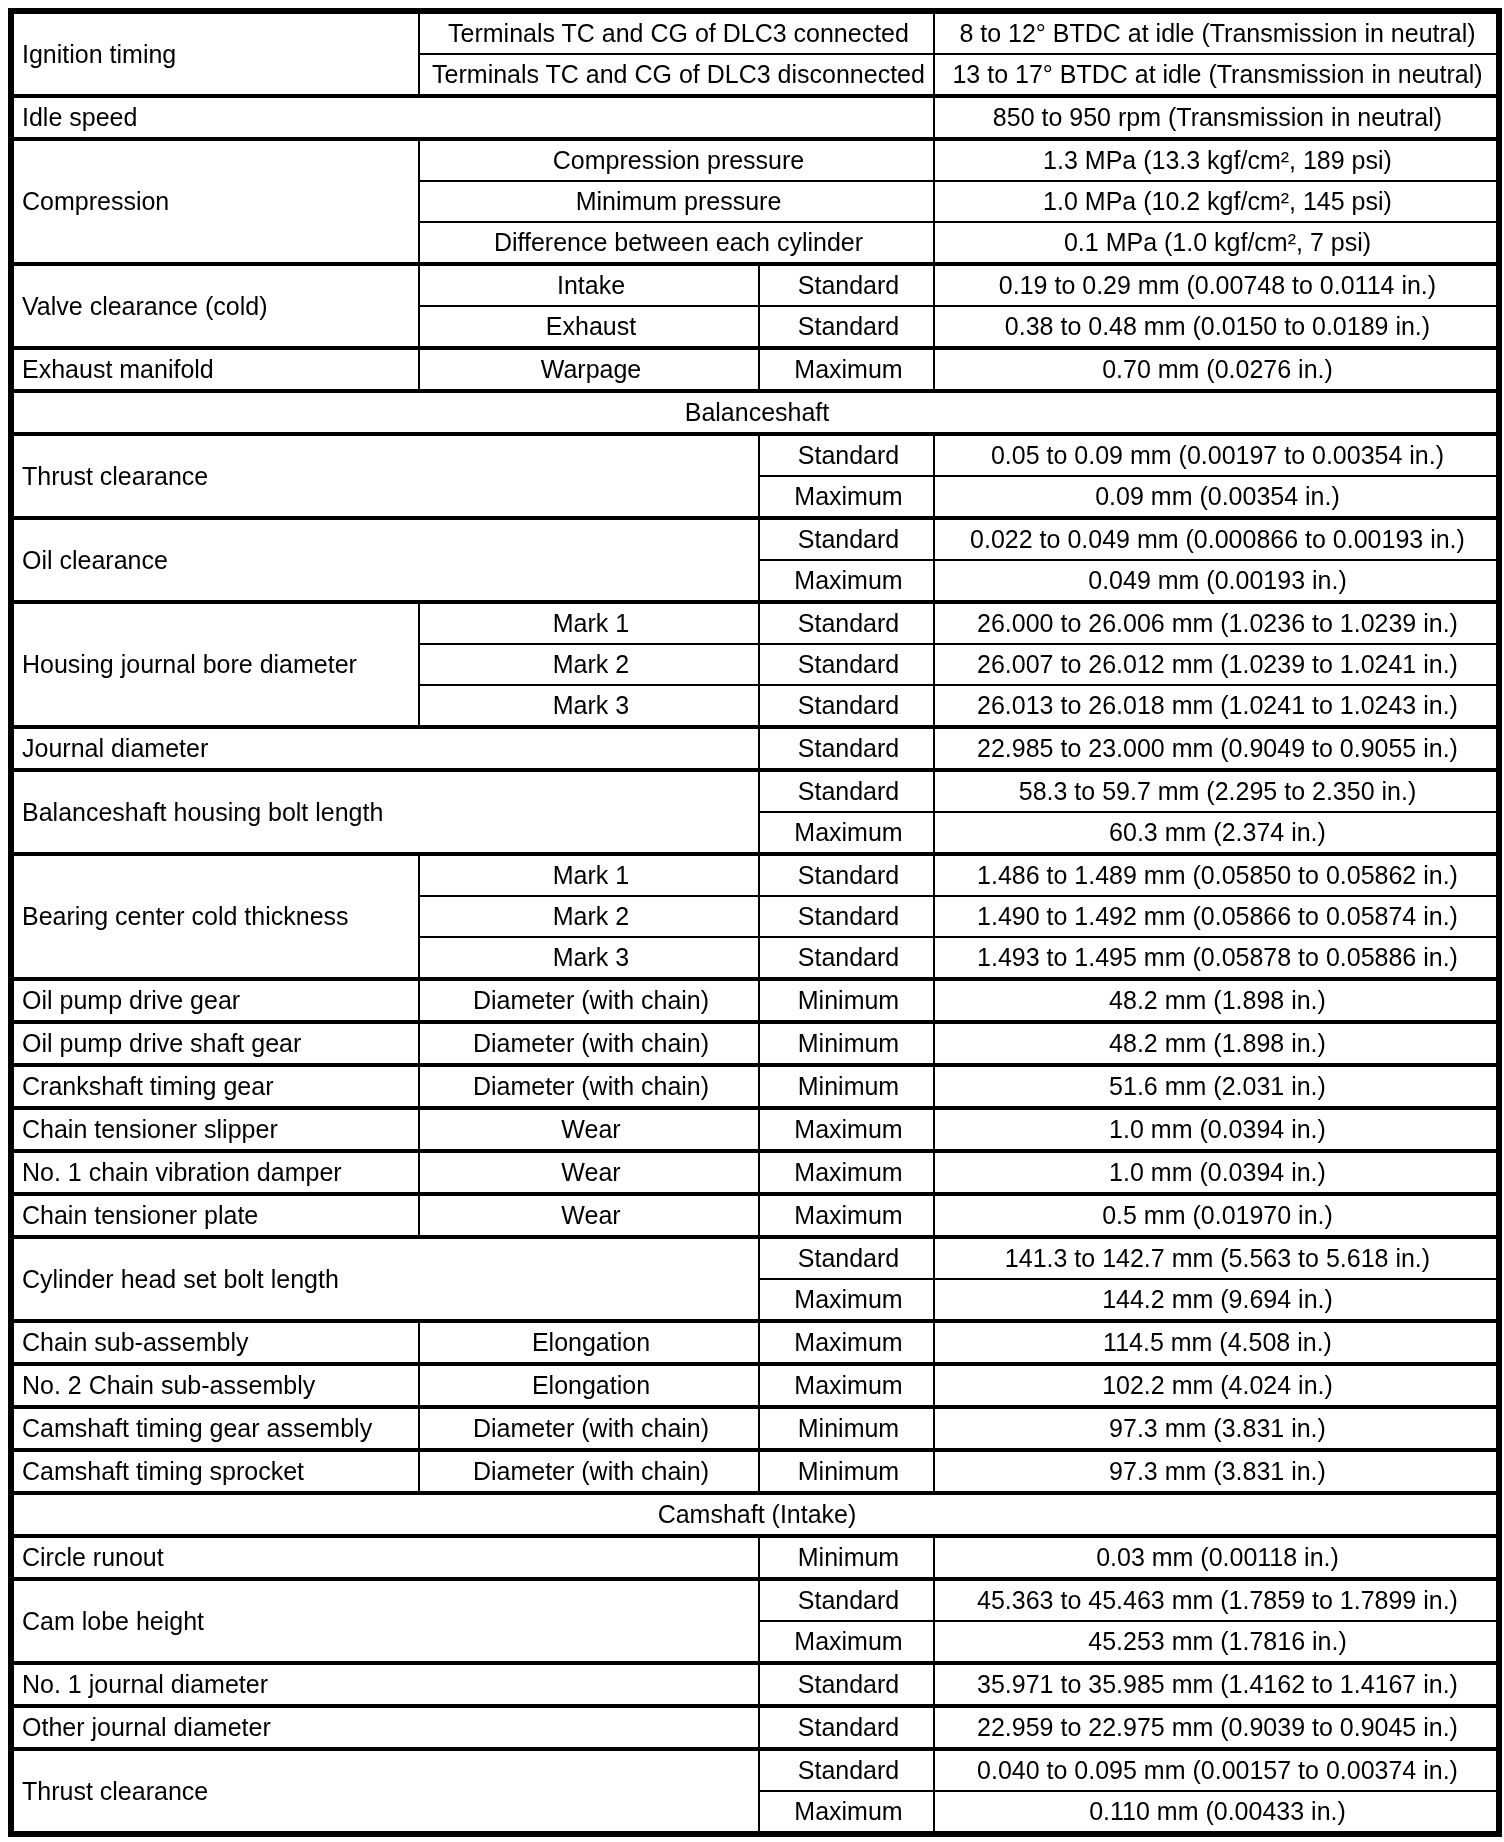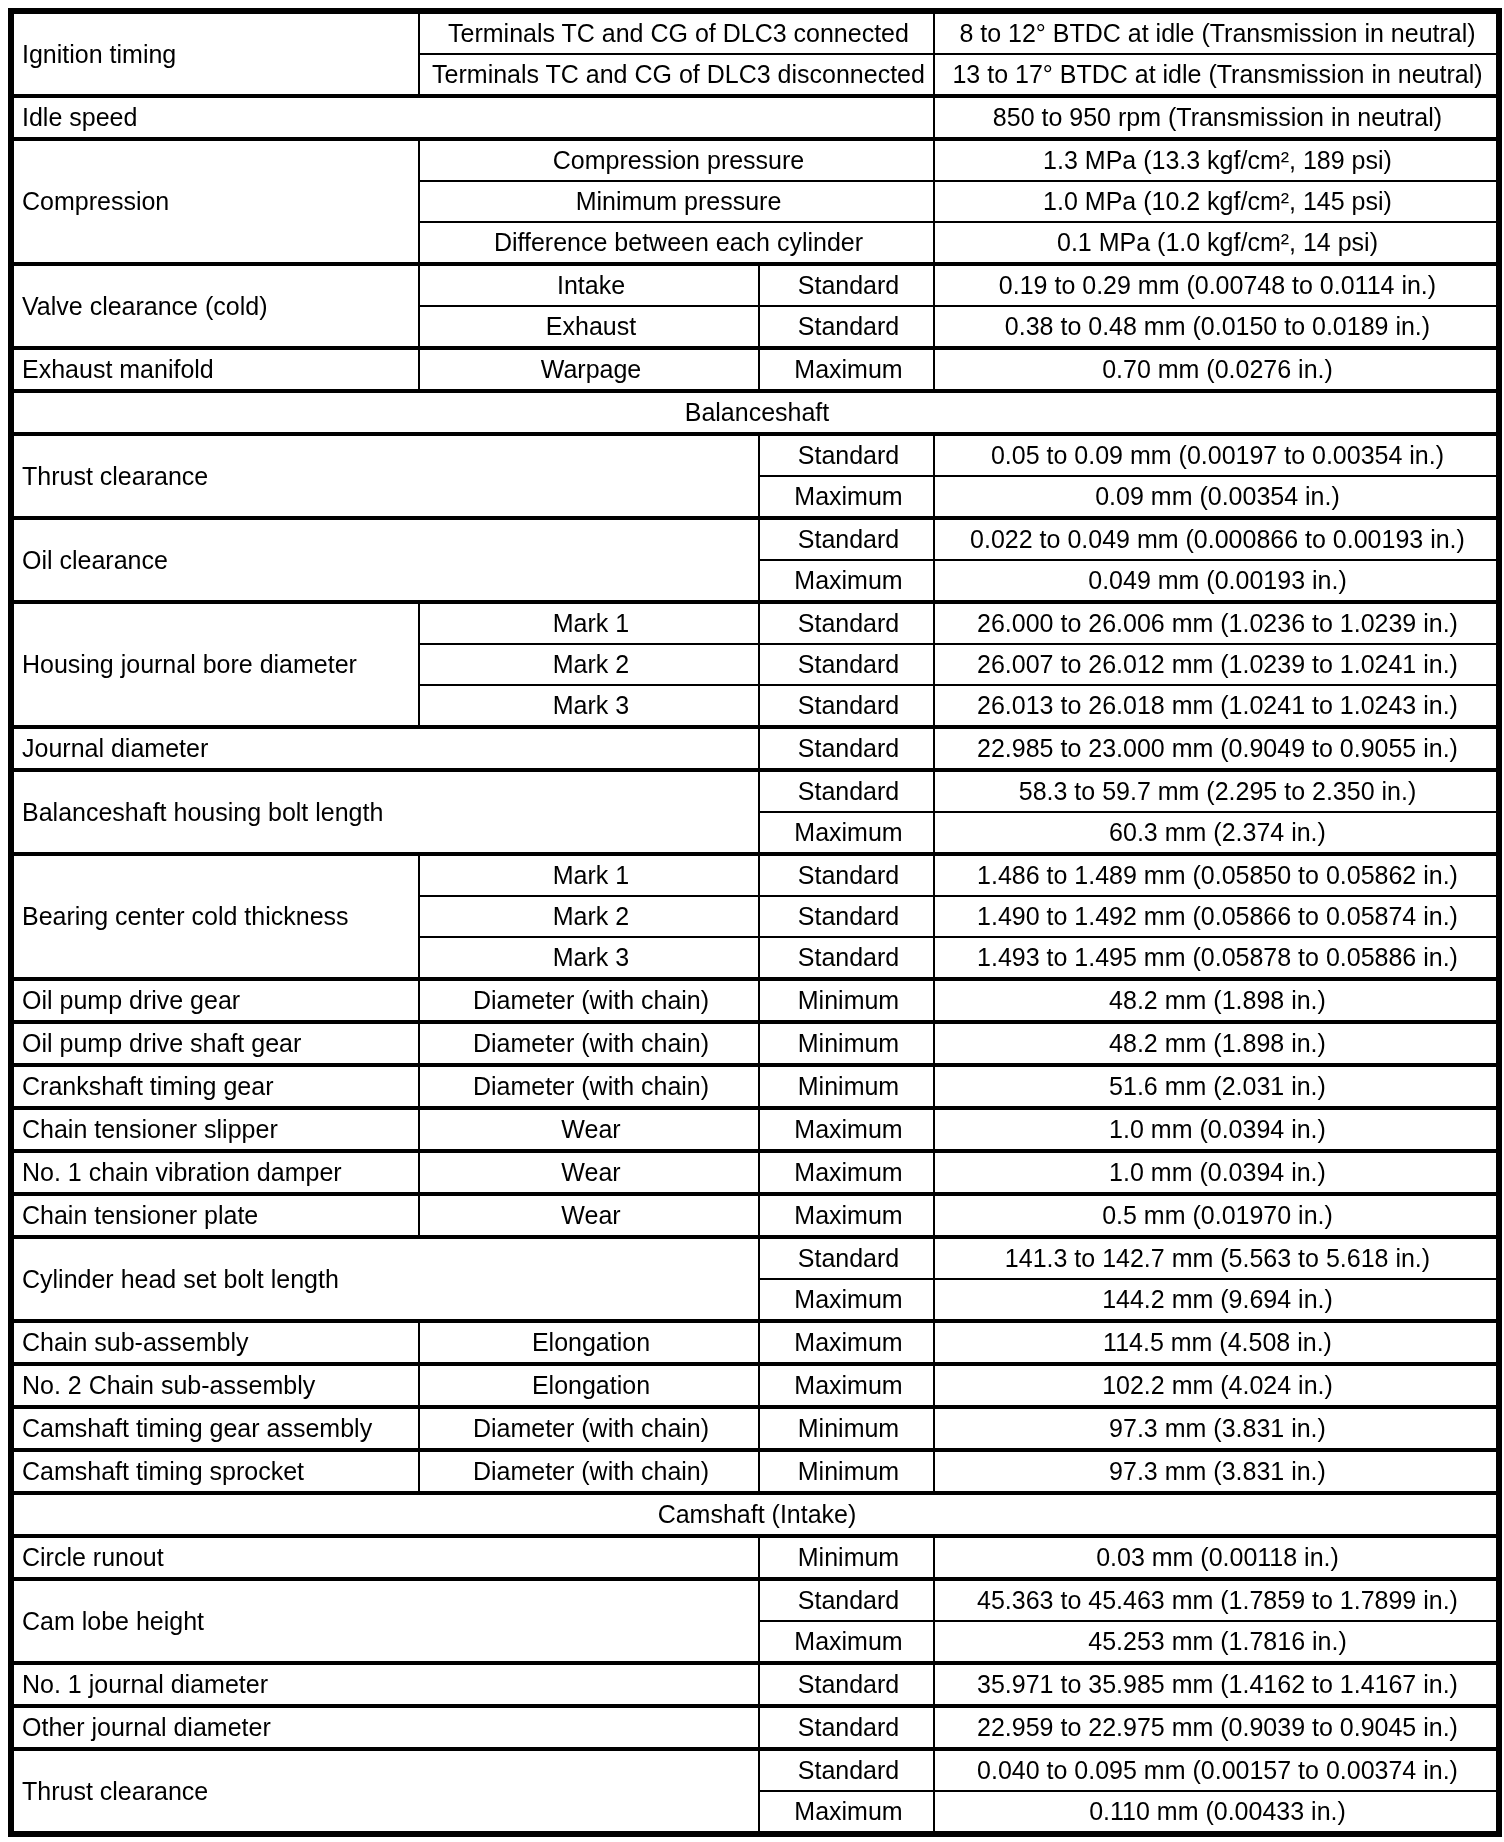--- a/index.html
+++ b/index.html
@@ -64,21 +64,21 @@
       <td class="a" rowspan="3">Compression</td>
       <td class="b" colspan="2">Compression pressure</td>
       <td class="v">1.3 MPa (13.3 kgf/cm², 189 psi)</td>
     </tr>
     <tr>
       <td class="b" colspan="2">Minimum pressure</td>
       <td class="v">1.0 MPa (10.2 kgf/cm², 145 psi)</td>
     </tr>
     <tr>
       <td class="b" colspan="2">Difference between each cylinder</td>
-      <td class="v">0.1 MPa (1.0 kgf/cm², 14 psi)</td>
+      <td class="v">0.1 MPa (1.0 kgf/cm², 7 psi)</td>
     </tr>
     <tr class="g">
       <td class="a" rowspan="2">Valve clearance (cold)</td>
       <td class="b">Intake</td>
       <td class="q">Standard</td>
       <td class="v">0.19 to 0.29 mm (0.00748 to 0.0114 in.)</td>
     </tr>
     <tr>
       <td class="b">Exhaust</td>
       <td class="q">Standard</td>

